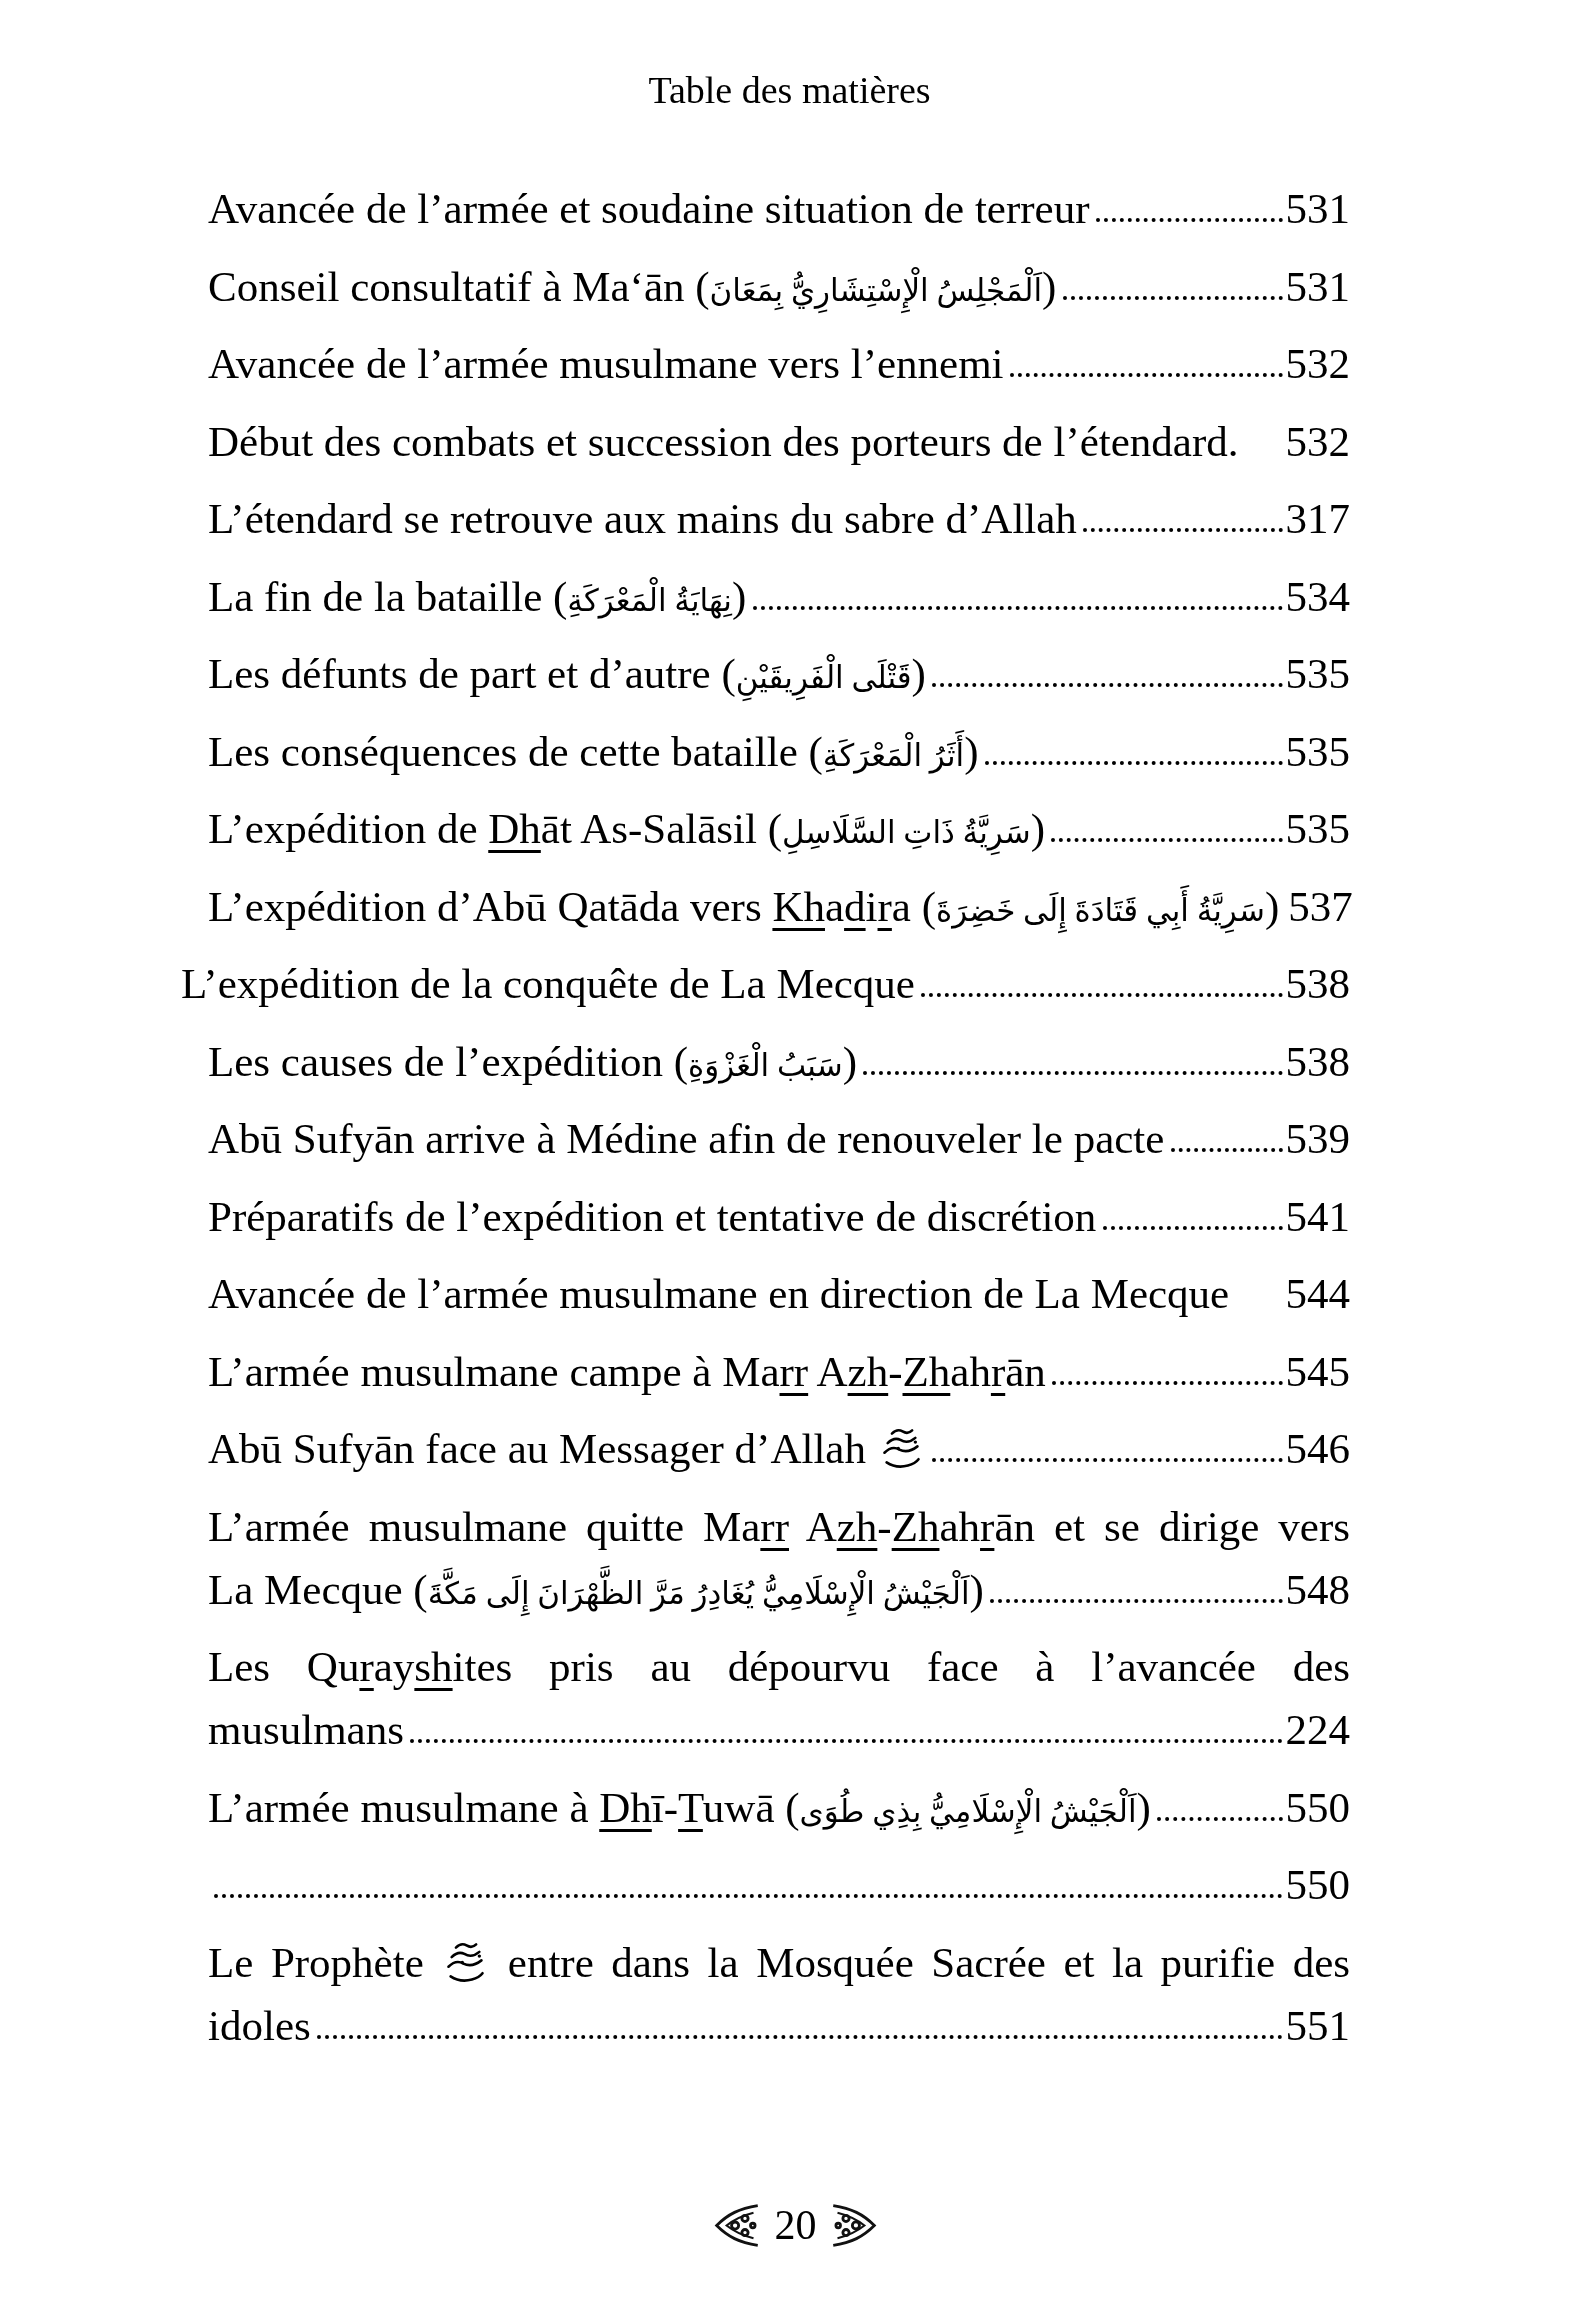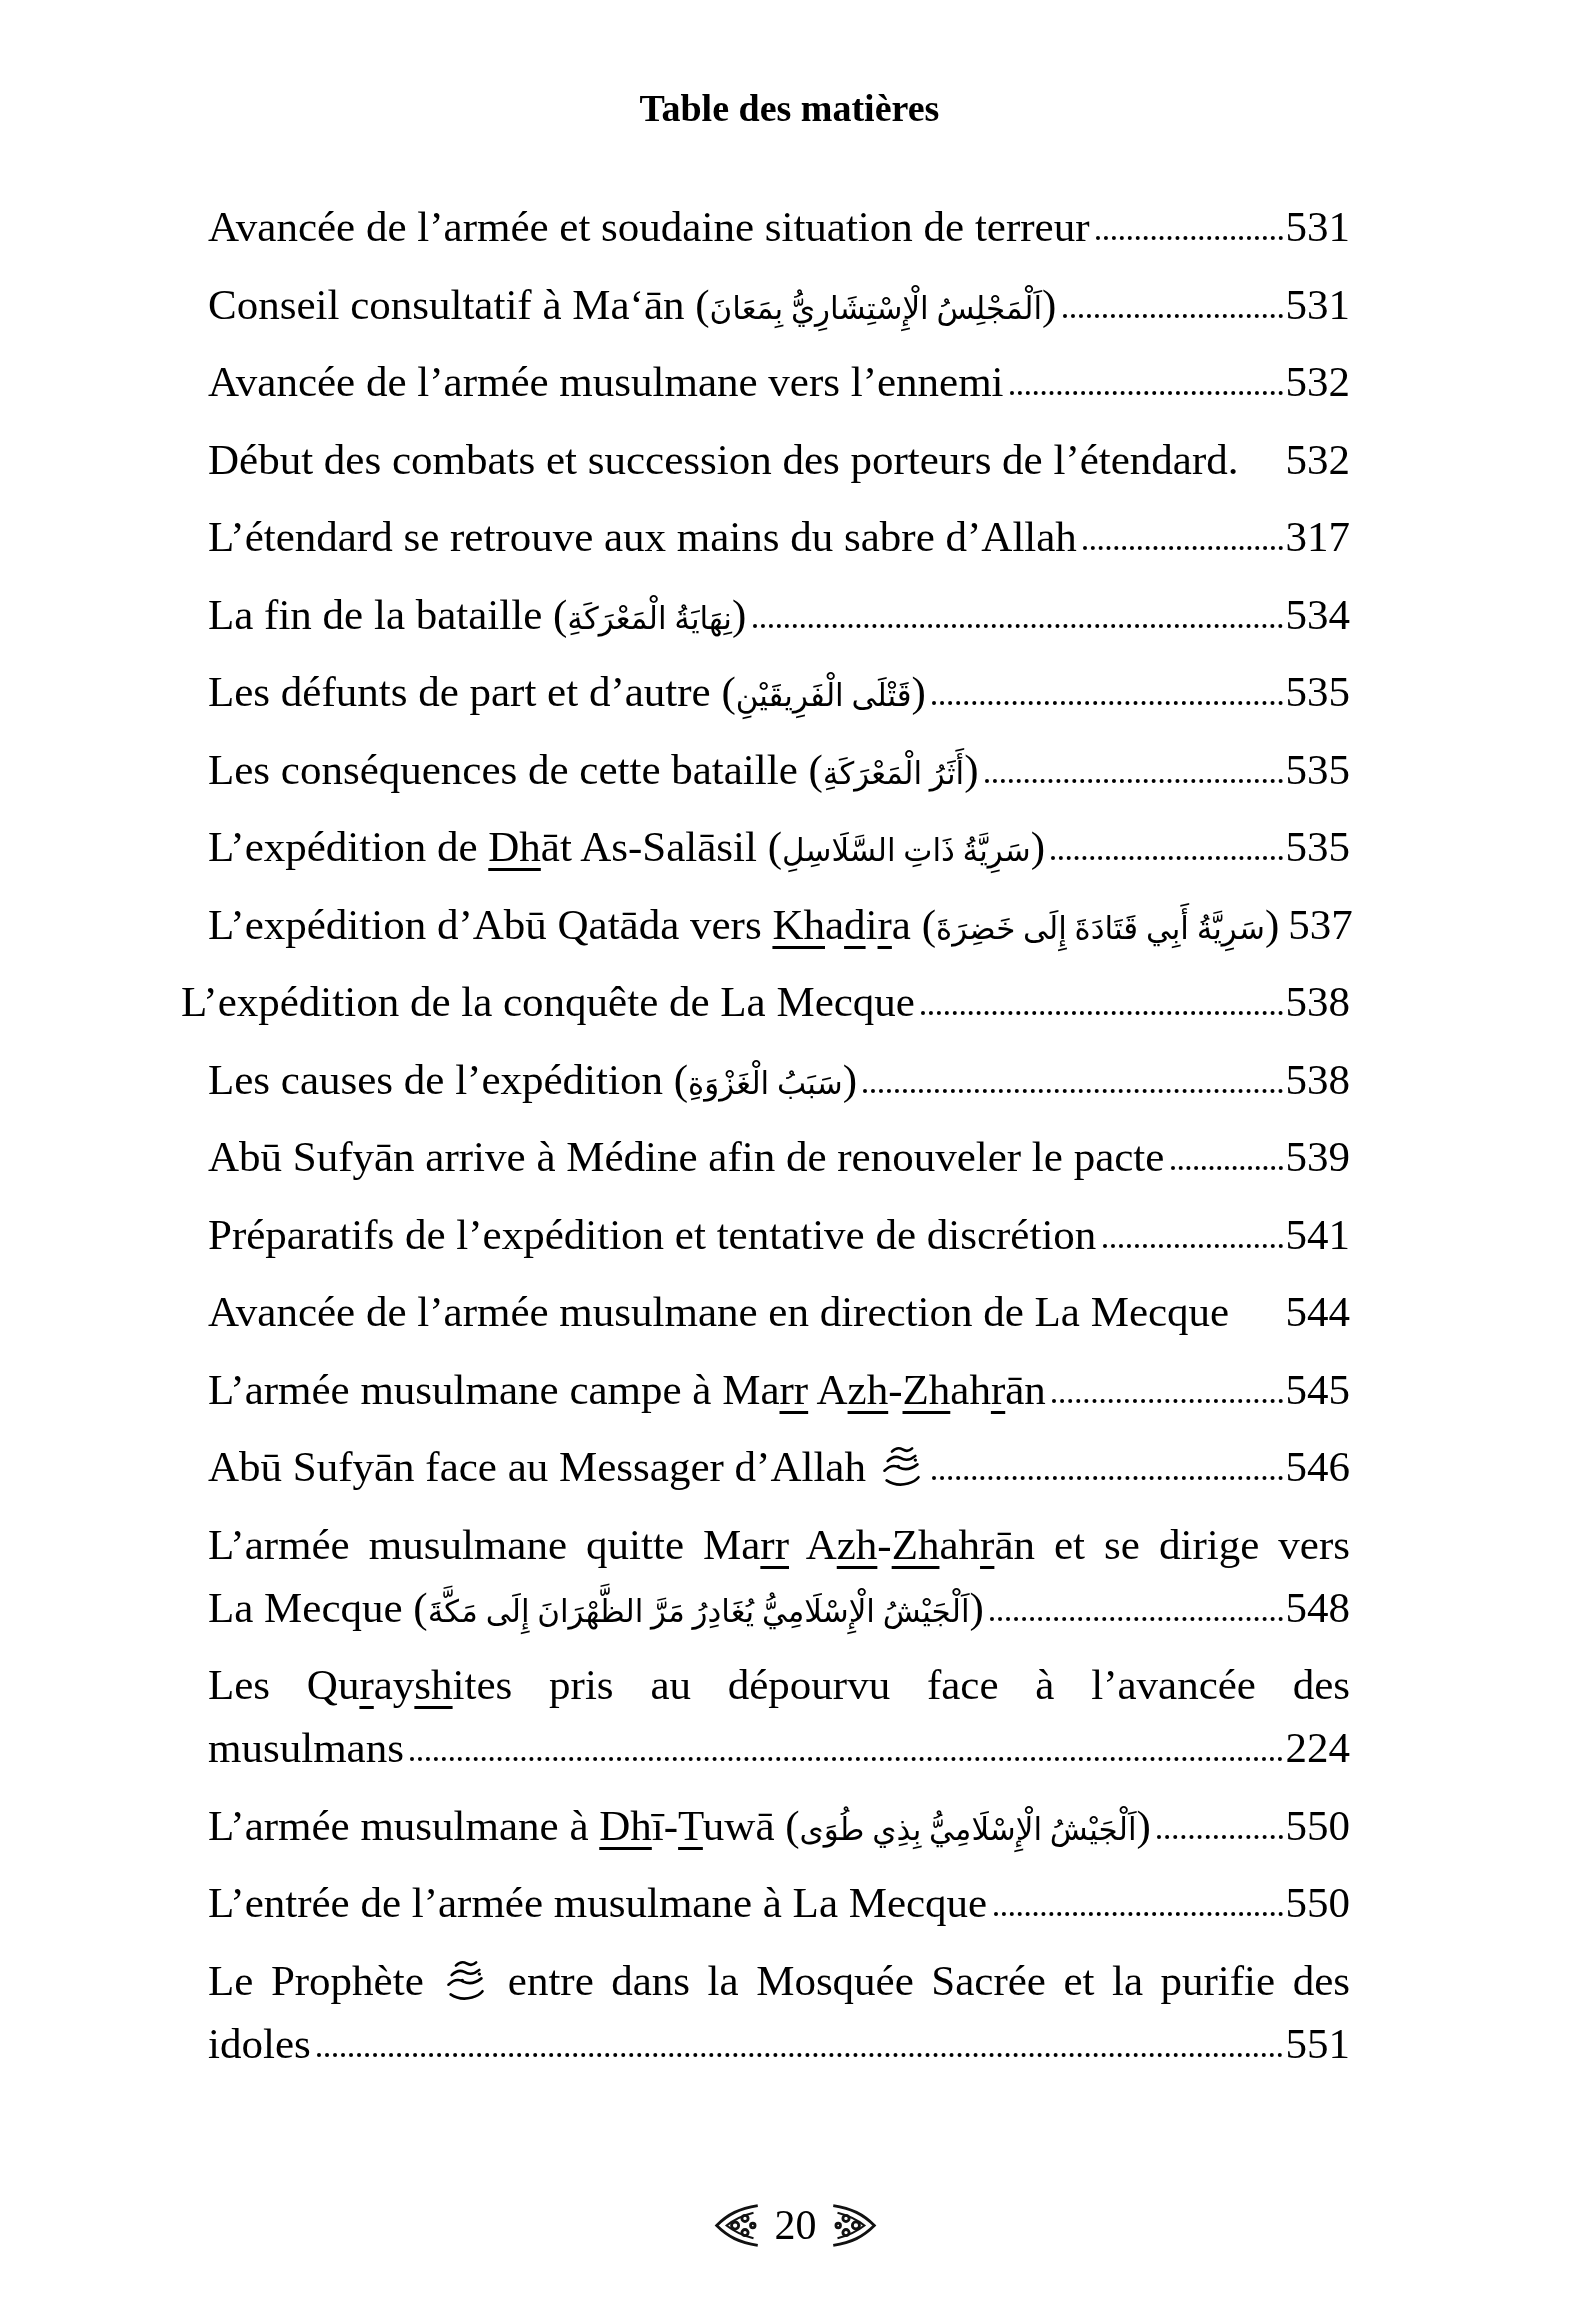--- a/index.html
+++ b/index.html
@@ -4,24 +4,24 @@
 <style>
   html,body{margin:0;padding:0;background:#ffffff;}
   .page{
     position:relative;
     width:1579px;height:2316px;
     background:#fff;color:#000;
     font-family:"Liberation Serif","DejaVu Sans",serif;
     overflow:hidden;
   }
   .title{
-    margin:0;padding-top:85px;
+    margin:0;padding-top:67px;
     text-align:center;
     font-size:38px;line-height:47px;
-    font-weight:bold;
+    font-weight:normal;
   }
   .toc{
     margin:63px 229px 0 181px;
   }
   .entry{margin-bottom:14.5px;}
   .entry.indent{margin-left:27px;}
   .line{font-size:43px;line-height:63px;}
   .fill{text-align:justify;text-align-last:justify;}
   .row{display:flex;align-items:baseline;}
   .txt{flex:0 1 auto;white-space:nowrap;}
@@ -199,21 +199,20 @@
       </div>
       <div class="entry indent">
         <div class="line row">
           <span class="txt">L’armée musulmane à <span class="tl">Dh</span>ī-<span class="tl">T</span>uwā (<span class="ar">اَلْجَيْشُ الْإِسْلَامِيُّ بِذِي طُوَى</span>)</span>
           <span class="leader"></span>
           <span class="pg">550</span>
         </div>
       </div>
       <div class="entry indent">
         <div class="line row">
-          <span class="txt">L’entrée de l’armée musulmane à La Mecque</span>
           <span class="leader"></span>
           <span class="pg">550</span>
         </div>
       </div>
       <div class="entry indent">
         <div class="line fill">Le Prophète <span class="saw"><svg viewBox="0 0 46 44">
               <g fill="none" stroke="#000" stroke-width="2.4" stroke-linecap="round">
                 <path d="M14 8 q5 -5 10 -2 q5 3 9 -1"></path>
                 <path d="M10 17 q6 -6 12 -3 q7 4 14 -2"></path>
                 <path d="M7 26 q7 -7 14 -3 q8 4 17 -3"></path>

